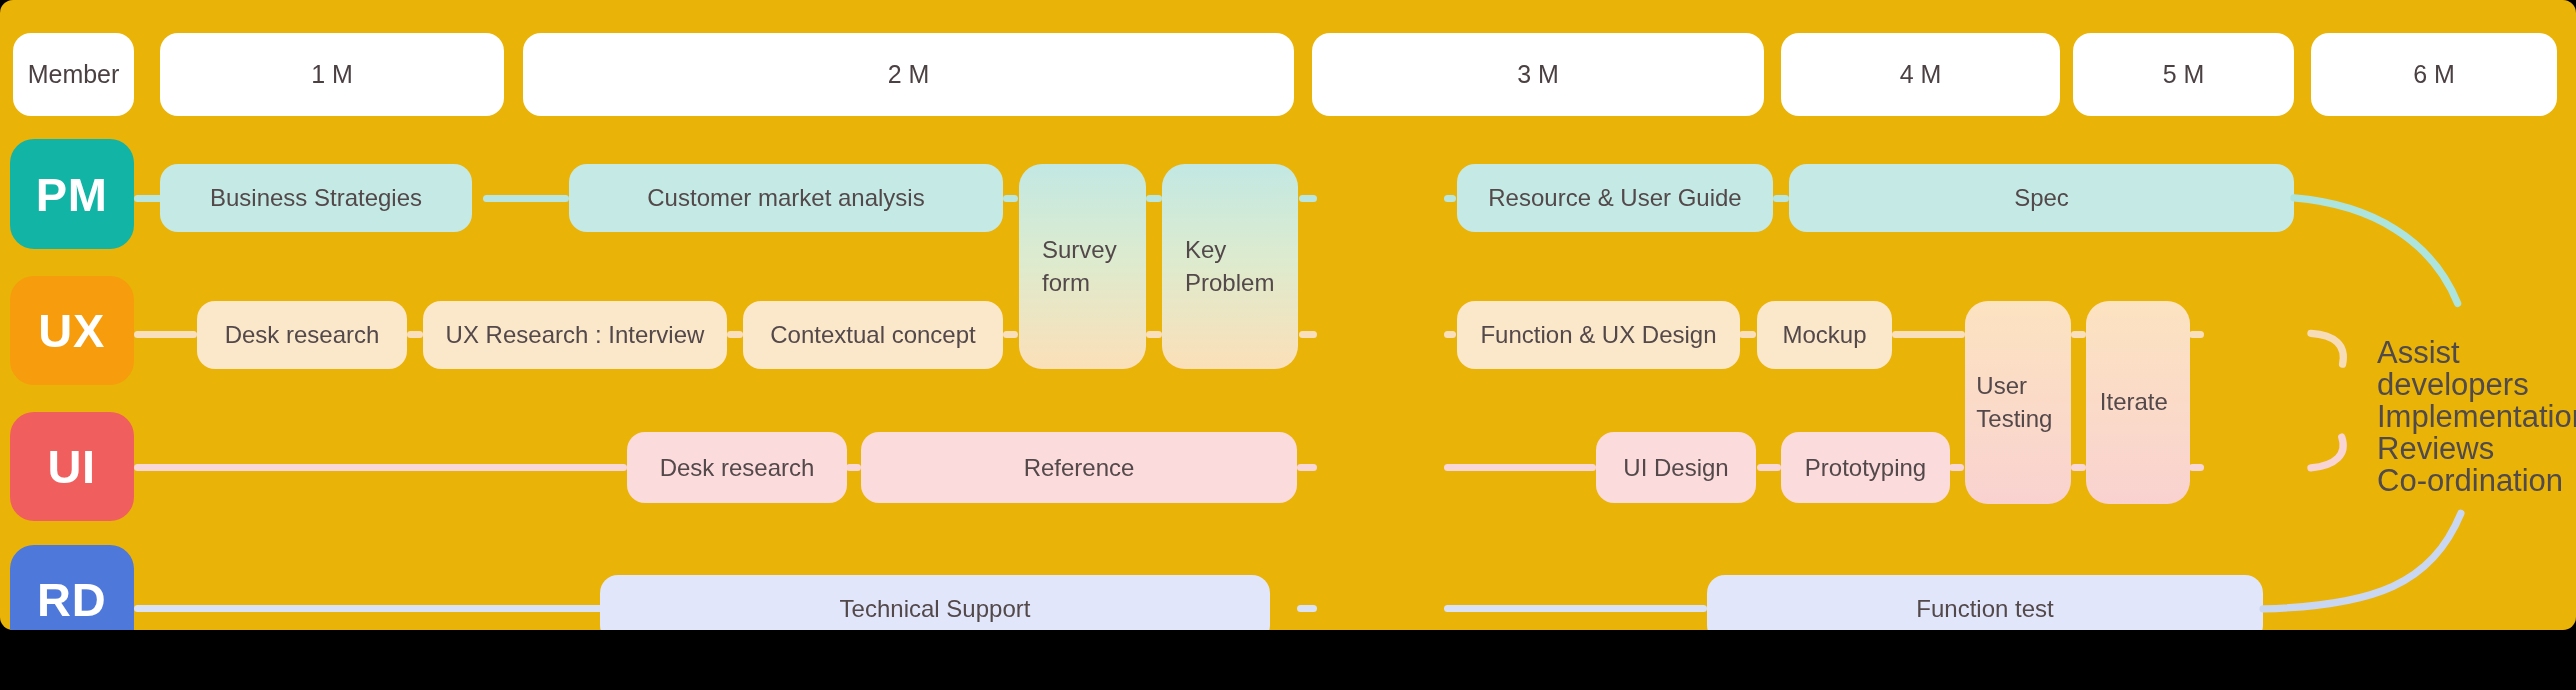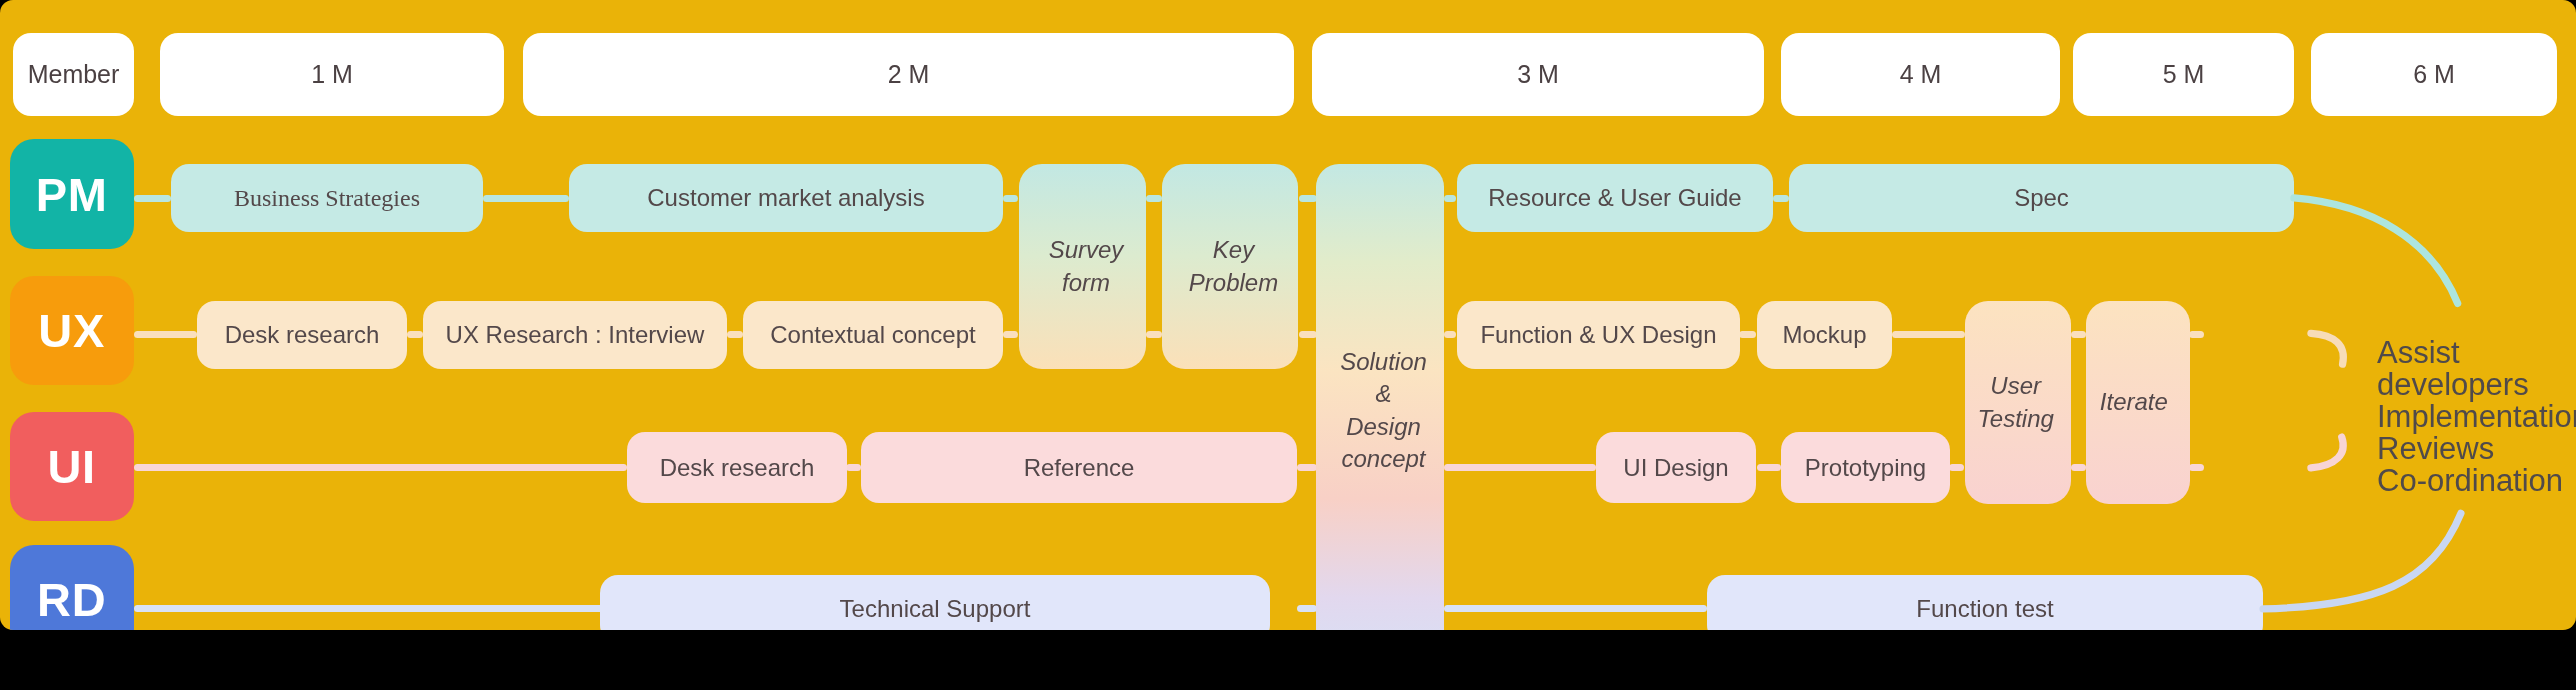--- a/index.html
+++ b/index.html
@@ -15,22 +15,22 @@
   }
   .role{
     border-radius:24px;color:#ffffff;font-weight:bold;font-size:47px;
     display:flex;align-items:center;justify-content:center;letter-spacing:0.8px;
   }
   .task{
     border-radius:18px;color:#53484a;font-size:24px;
     display:flex;align-items:center;justify-content:center;text-align:center;
   }
   .tall{
-    border-radius:23px;justify-content:flex-start;text-align:center;
-    padding-left:23px;padding-right:16px;line-height:1.35;font-style:italic;
+    border-radius:23px;justify-content:flex-start;text-align:left;
+    padding-left:23px;padding-right:16px;line-height:1.35;
   }
   .tint-pm{background:#c5eae5;}
   .tint-ux{background:#fbe7ca;}
   .tint-ui{background:#fbdbdc;}
   .tint-rd{background:#e1e6fa;}
   .grad-bridge{background:linear-gradient(180deg,#c2e8e3 0%,#dcebcf 45%,#fbe0b8 100%);}
   .grad-solution{background:linear-gradient(180deg,#c3e8e3 0%,#e2ecca 20%,#fbe4c1 42%,#f8d0c6 68%,#e2d8ee 88%,#d9dff5 100%);}
   .grad-testing{background:linear-gradient(180deg,#fce3c0 0%,#f9d2d0 100%);}
   .conn{position:absolute;height:7.3px;border-radius:4px;}
   .c-pm{background:#b9e6e1;}
@@ -86,29 +86,28 @@
   <div class="conn c-ui" style="left:1444px;top:464px;width:152px;"></div>
   <div class="conn c-ui" style="left:1757px;top:464px;width:24px;"></div>
   <div class="conn c-ui" style="left:1949px;top:464px;width:15.4px;"></div>
   <div class="conn c-ui" style="left:2071px;top:464px;width:14.6px;"></div>
   <div class="conn c-ui" style="left:2189px;top:464px;width:14.6px;"></div>
 
   <div class="conn c-rd" style="left:134px;top:605px;width:493px;"></div>
   <div class="conn c-rd" style="left:1297px;top:605px;width:19.5px;"></div>
   <div class="conn c-rd" style="left:1444px;top:605px;width:263px;"></div>
 
-  <div class="abs task tint-pm" style="left:171px;top:164px;width:312px;height:68px;font-family:Liberation Serif, serif;">Business Strategies</div>
+  <div class="abs task tint-pm" style="left:160px;top:164px;width:312px;height:68px;">Business Strategies</div>
   <div class="abs task tint-pm" style="left:569px;top:164px;width:434px;height:68px;">Customer market analysis</div>
   <div class="abs task tint-pm" style="left:1457px;top:164px;width:316px;height:68px;">Resource &amp; User Guide</div>
   <div class="abs task tint-pm" style="left:1789px;top:164px;width:505px;height:68px;">Spec</div>
 
   <div class="abs task tall grad-bridge" style="left:1019px;top:164px;width:127px;height:205px;">Survey form</div>
   <div class="abs task tall grad-bridge" style="left:1162px;top:164px;width:136px;height:205px;">Key Problem</div>
 
-  <div class="abs task tall grad-solution" style="left:1316px;top:164px;width:128px;height:493px;">Solution &amp; Design concept</div>
 
   <div class="abs task tint-ux" style="left:197px;top:301px;width:210px;height:68px;">Desk research</div>
   <div class="abs task tint-ux" style="left:423px;top:301px;width:304px;height:68px;">UX Research : Interview</div>
   <div class="abs task tint-ux" style="left:743px;top:301px;width:260px;height:68px;">Contextual concept</div>
   <div class="abs task tint-ux" style="left:1457px;top:301px;width:283px;height:68px;">Function &amp; UX Design</div>
   <div class="abs task tint-ux" style="left:1757px;top:301px;width:135px;height:68px;">Mockup</div>
 
   <div class="abs task tall grad-testing" style="left:1965px;top:301px;width:106px;height:203px;padding-left:11.3px;">User Testing</div>
   <div class="abs task tall grad-testing" style="left:2086px;top:301px;width:104px;height:203px;padding-left:13.8px;">Iterate</div>
 

